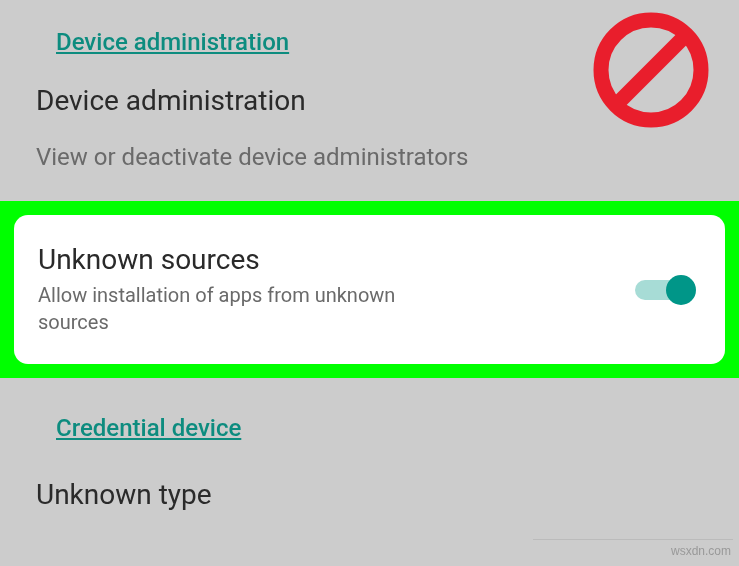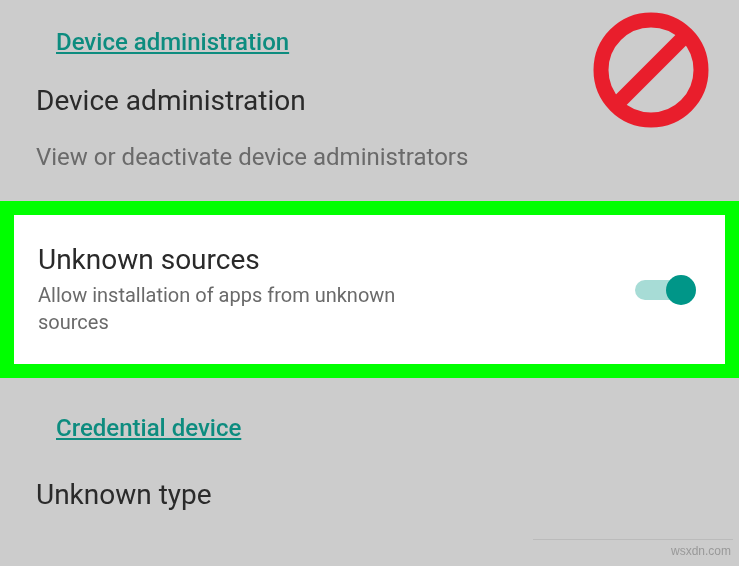--- a/index.html
+++ b/index.html
@@ -38,20 +38,21 @@
       background: #00ff00;
       padding: 14px;
       margin-top: 8px;
     }
     .highlight-card {
       background: #ffffff;
       padding: 28px 34px 28px 24px;
       display: flex;
       align-items: center;
       justify-content: flex-start;
+      border-radius: 14px;
     }
     .highlight-text {
       flex: 1;
       padding-right: 40px;
     }
     .highlight-title {
       color: #2a2a2a;
       font-size: 28px;
       font-weight: 400;
       margin-bottom: 6px;

